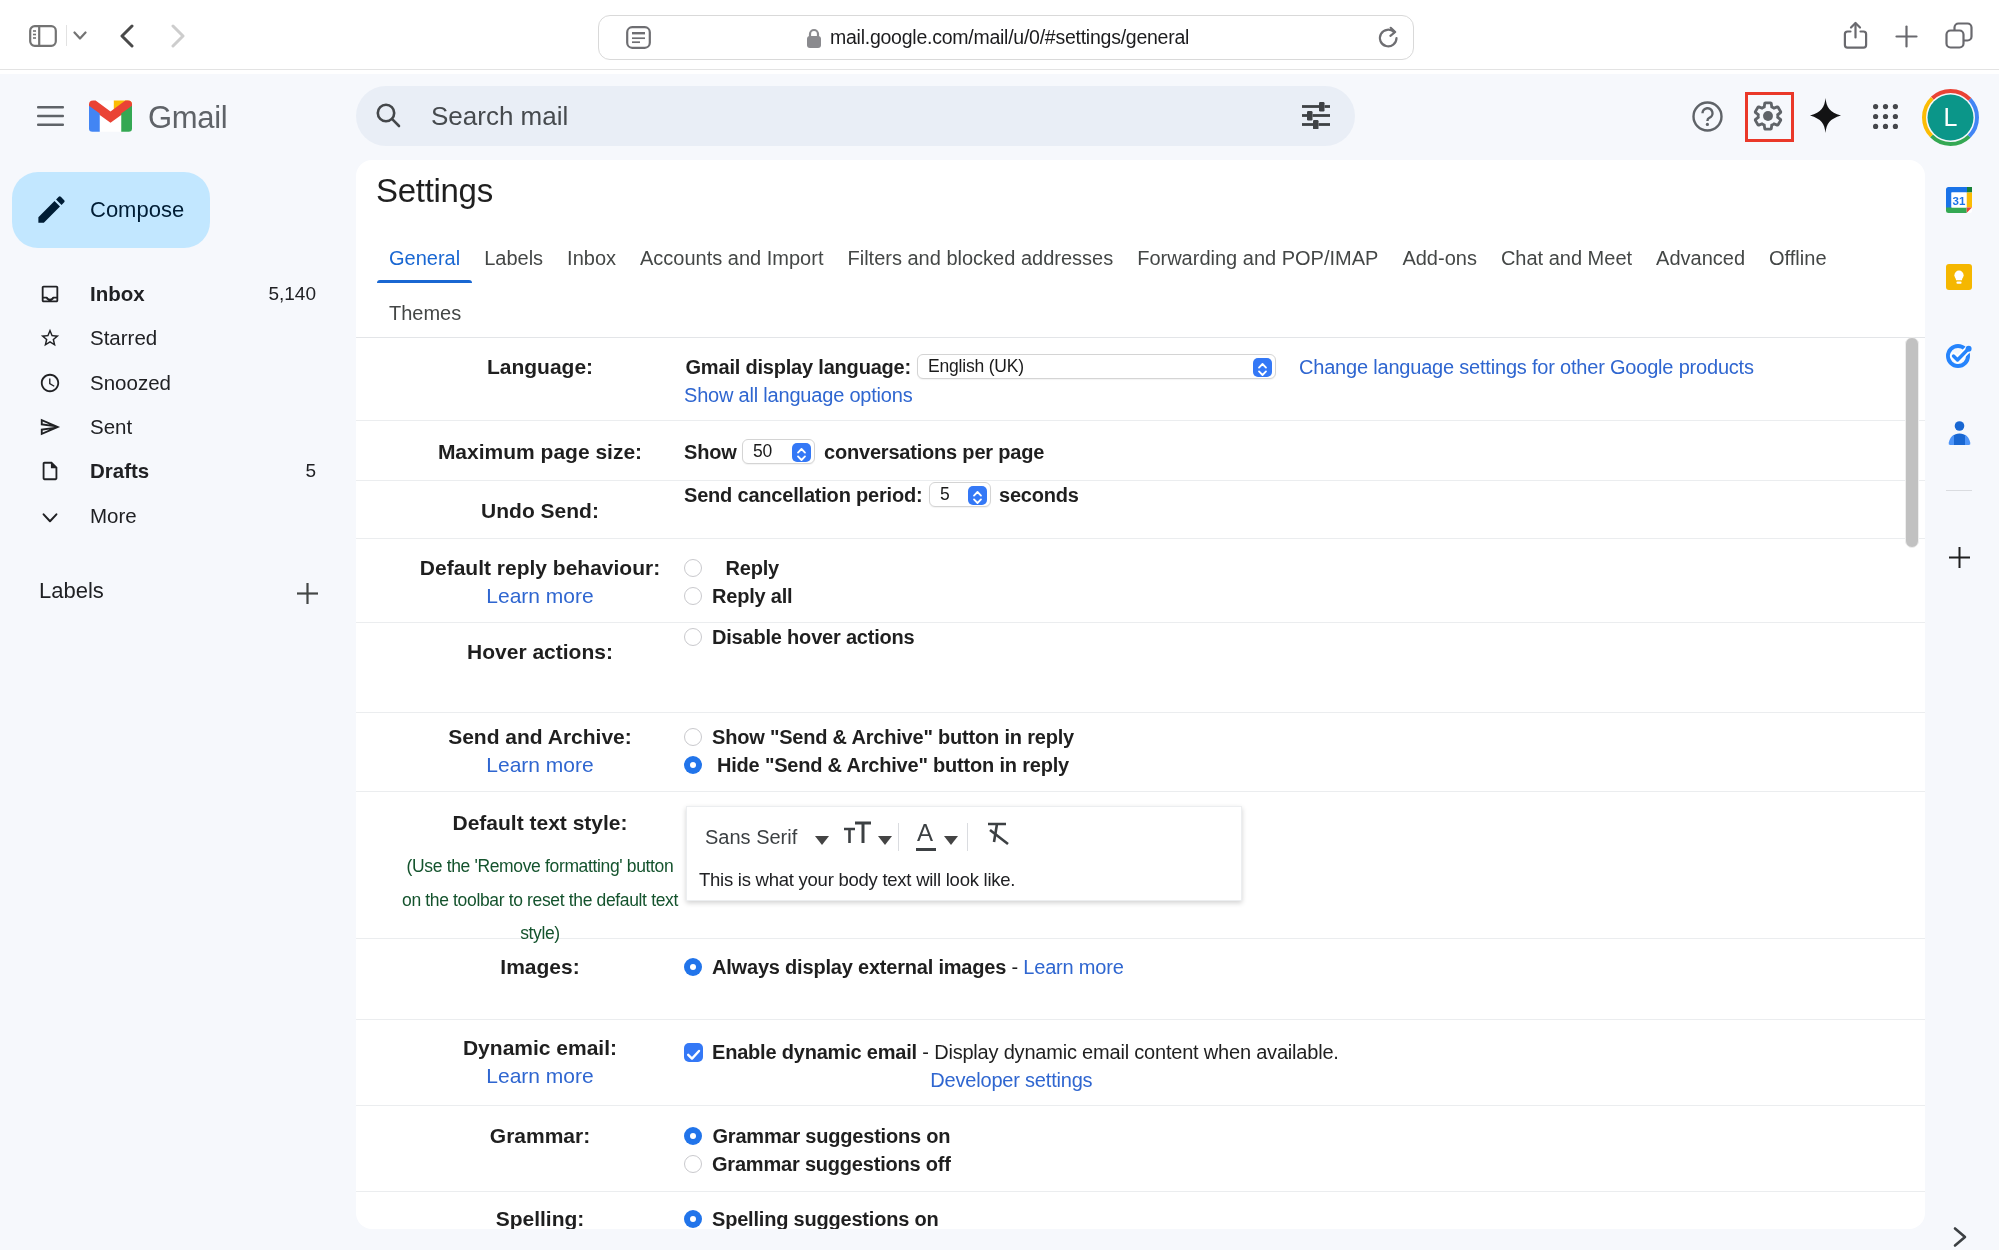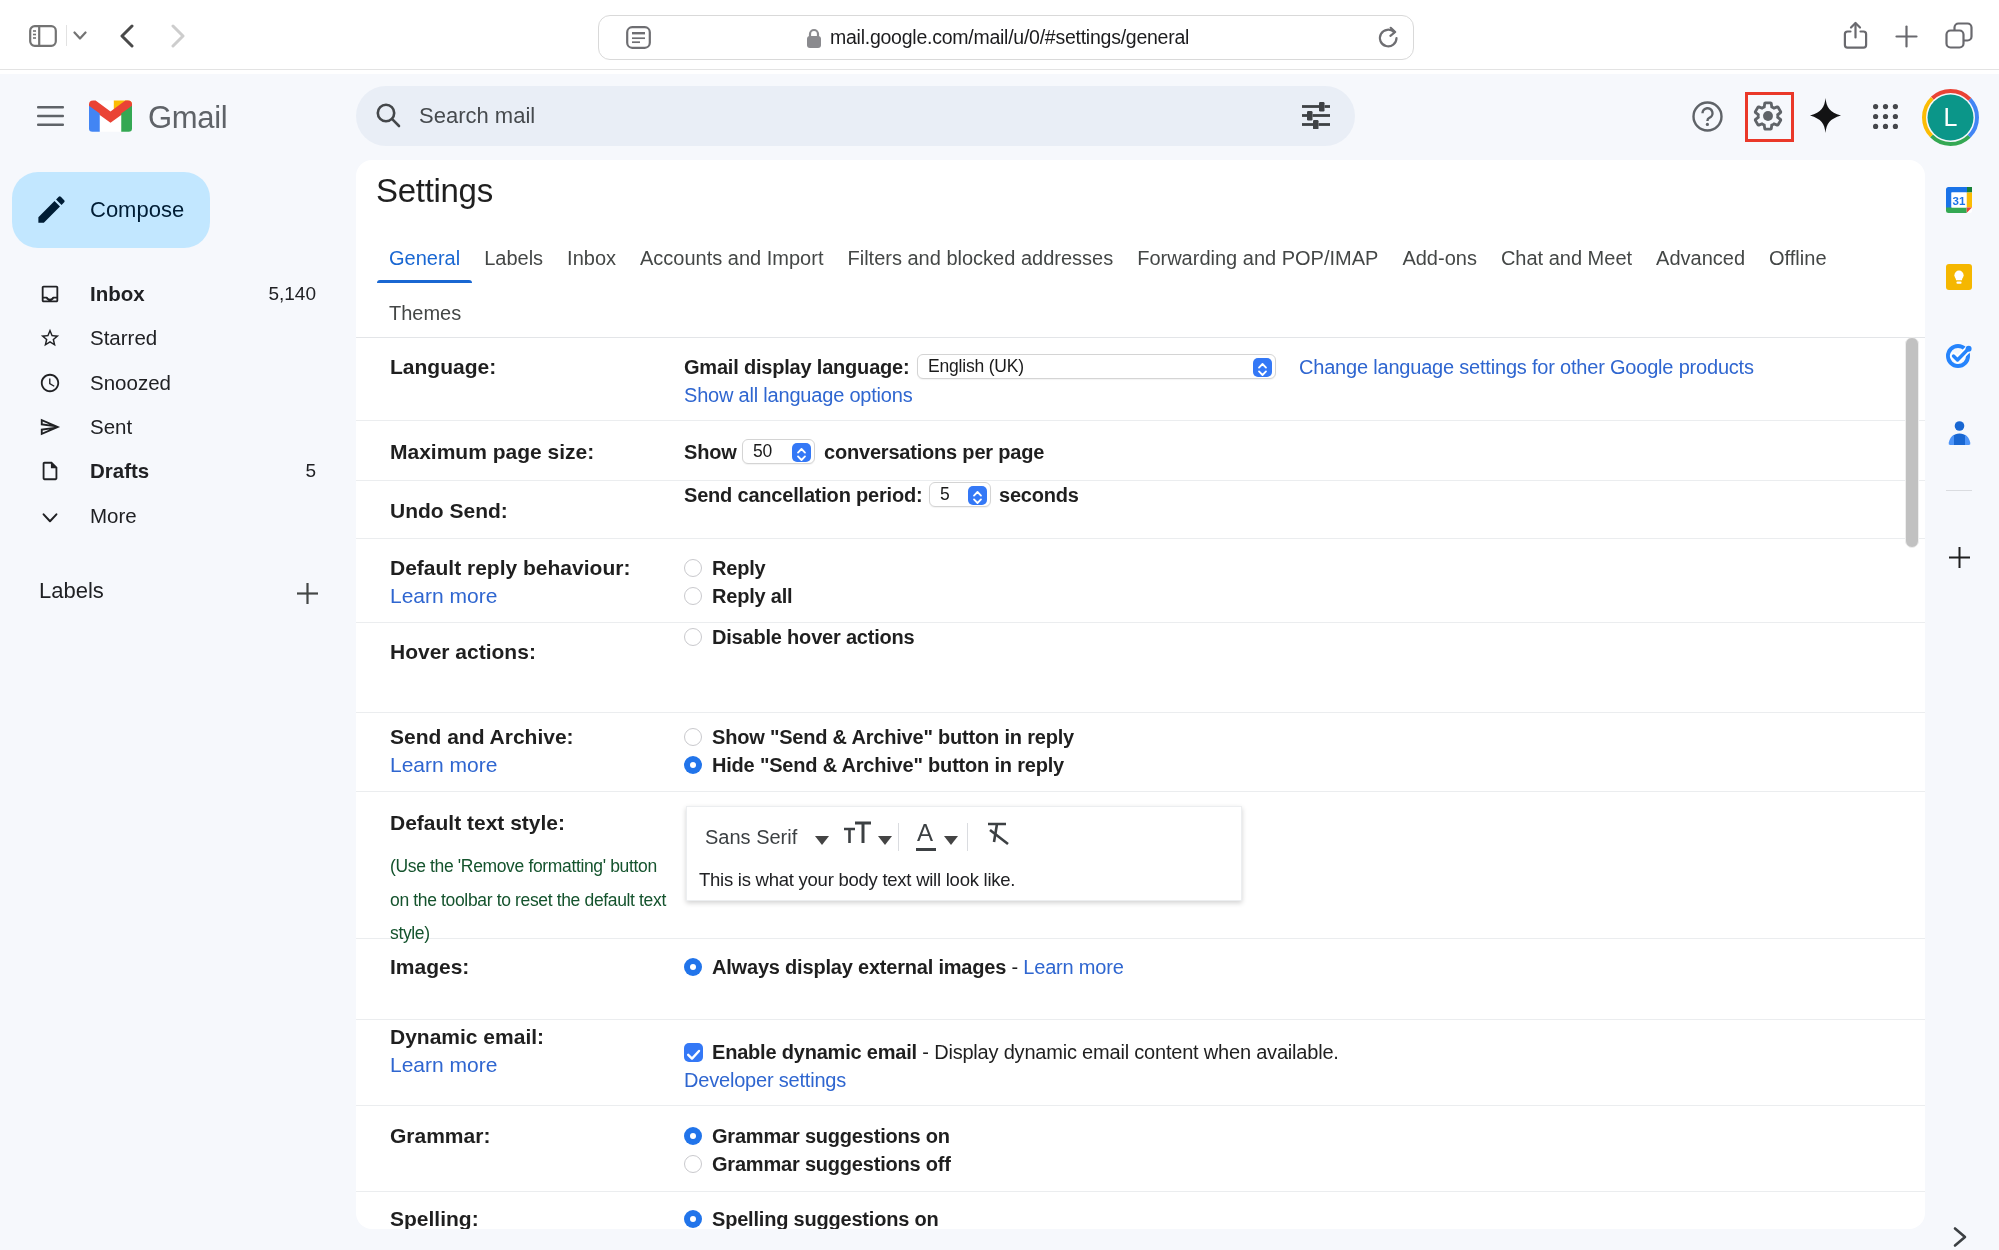--- a/index.html
+++ b/index.html
@@ -5,34 +5,34 @@
   * { margin:0; padding:0; box-sizing:border-box; }
   html,body { width:1999px; height:1250px; font-family:"Liberation Sans",sans-serif; background:#fff; overflow:hidden; }
   .abs { position:absolute; }
   
   #chrome { position:absolute; left:0; top:0; width:1999px; height:70px; background:#fff; border-bottom:1px solid #e3e3e3; }
   #addrbar { position:absolute; left:598px; top:15px; width:816px; height:45px; border:1px solid #d9d9d9; border-radius:12px; background:#fff; }
   #urltext { position:absolute; left:830px; top:15px; height:45px; line-height:45px; font-size:19.5px; letter-spacing:-0.25px; color:#1c1c1e; }
   
   #app { position:absolute; left:0; top:74px; width:1999px; height:1176px; background:#f6f8fc; }
   #searchbar { position:absolute; left:356px; top:86px; width:999px; height:60px; border-radius:30px; background:#e9eef6; }
-  #searchtext { position:absolute; left:419px; top:86px; height:60px; line-height:60px; font-size:22px; color:#464a4e; }
+  #searchtext { position:absolute; left:431px; top:86px; height:60px; line-height:60px; font-size:26px; color:#464a4e; }
   #redbox { position:absolute; left:1745px; top:92px; width:49px; height:50px; border:3px solid #ea3829; }
   #avatar { position:absolute; left:1922px; top:89px; width:57px; height:57px; }
   
   #compose { position:absolute; left:12px; top:172px; width:198px; height:76px; border-radius:26px; background:#c2e7ff; }
   #compose span { position:absolute; left:78px; top:0; height:76px; line-height:76px; font-size:22px; font-weight:500; color:#001d35; }
   
   .navrow { position:absolute; left:0; width:340px; height:44px; }
   .navrow .nlabel { position:absolute; left:90px; top:0; height:44px; line-height:44px; font-size:20.5px; color:#202124; }
   .navrow .ncount { position:absolute; right:24px; top:0; height:44px; line-height:44px; font-size:19px; color:#202124; }
   .navrow svg { position:absolute; left:39px; top:11px; }
   .bold { font-weight:bold; }
   
-  #card { position:absolute; left:356px; top:160px; width:1569px; height:1069px; background:#fff; border-radius:16px; }
+  #card { position:absolute; left:356px; top:160px; width:1569px; height:1069px; background:#fff; border-radius:16px;text-align:center; }
   #title { position:absolute; left:20px; top:12px; font-size:33px; letter-spacing:-0.3px; color:#1f1f1f; }
   #tabs { position:absolute; left:21px; top:72px; font-size:20px; color:#444746; white-space:nowrap; }
   .tab { display:inline-block; padding:0 12px; height:51px; line-height:52px; }
   .tab.active { color:#1967d2; position:relative; }
   .tab.active .ul { position:absolute; left:0; right:0; bottom:0; height:3px; background:#1967d2; border-radius:3px 3px 0 0; }
   #tabs2 { position:absolute; left:21px; top:123px; font-size:20px; color:#444746; }
   #tabs2 .tab { height:61px; line-height:61px; }
   #tabline { position:absolute; left:0; top:177px; width:1569px; height:0; border-top:1px solid #e3e5e8; }
   
   .row { position:absolute; left:0; width:1569px; border-bottom:1px solid #ebedef; }
@@ -383,21 +383,21 @@
   </div>
 
   <div class="row" style="top:779px;height:81px">
     <div class="rlabel bold" style="margin-top:14px">Images:</div>
     <div class="rbody">
       <div class="line rl" style="margin-top:14px"><span class="radio sel"></span><span class="bold">Always display external images</span> - <span class="lnk">Learn more</span></div>
     </div>
   </div>
 
   <div class="row" style="top:860px;height:86px">
-    <div class="rlabel" style="margin-top:3px"><span class="bold">Dynamic email:</span><br><span class="lnk">Learn more</span></div>
+    <div class="rlabel" style="margin-top:14px"><span class="bold">Dynamic email:</span><br><span class="lnk">Learn more</span></div>
     <div class="rbody">
       <div class="line rl" style="margin-top:18px"><span class="chk"><svg width="19" height="19" viewBox="0 0 19 19">
               <polyline points="4.2,9.8 8,13.6 15,6" fill="none" stroke="#fff" stroke-width="2.4" stroke-linecap="round" stroke-linejoin="round"></polyline>
             </svg></span><span class="bold">Enable dynamic email</span> - Display dynamic email content when available.</div>
       <div class="line"><span class="lnk">Developer settings</span></div>
     </div>
   </div>
 
   <div class="row" style="top:946px;height:86px;border-bottom:1px solid #ebedef">
     <div class="rlabel bold" style="margin-top:16px">Grammar:</div>

